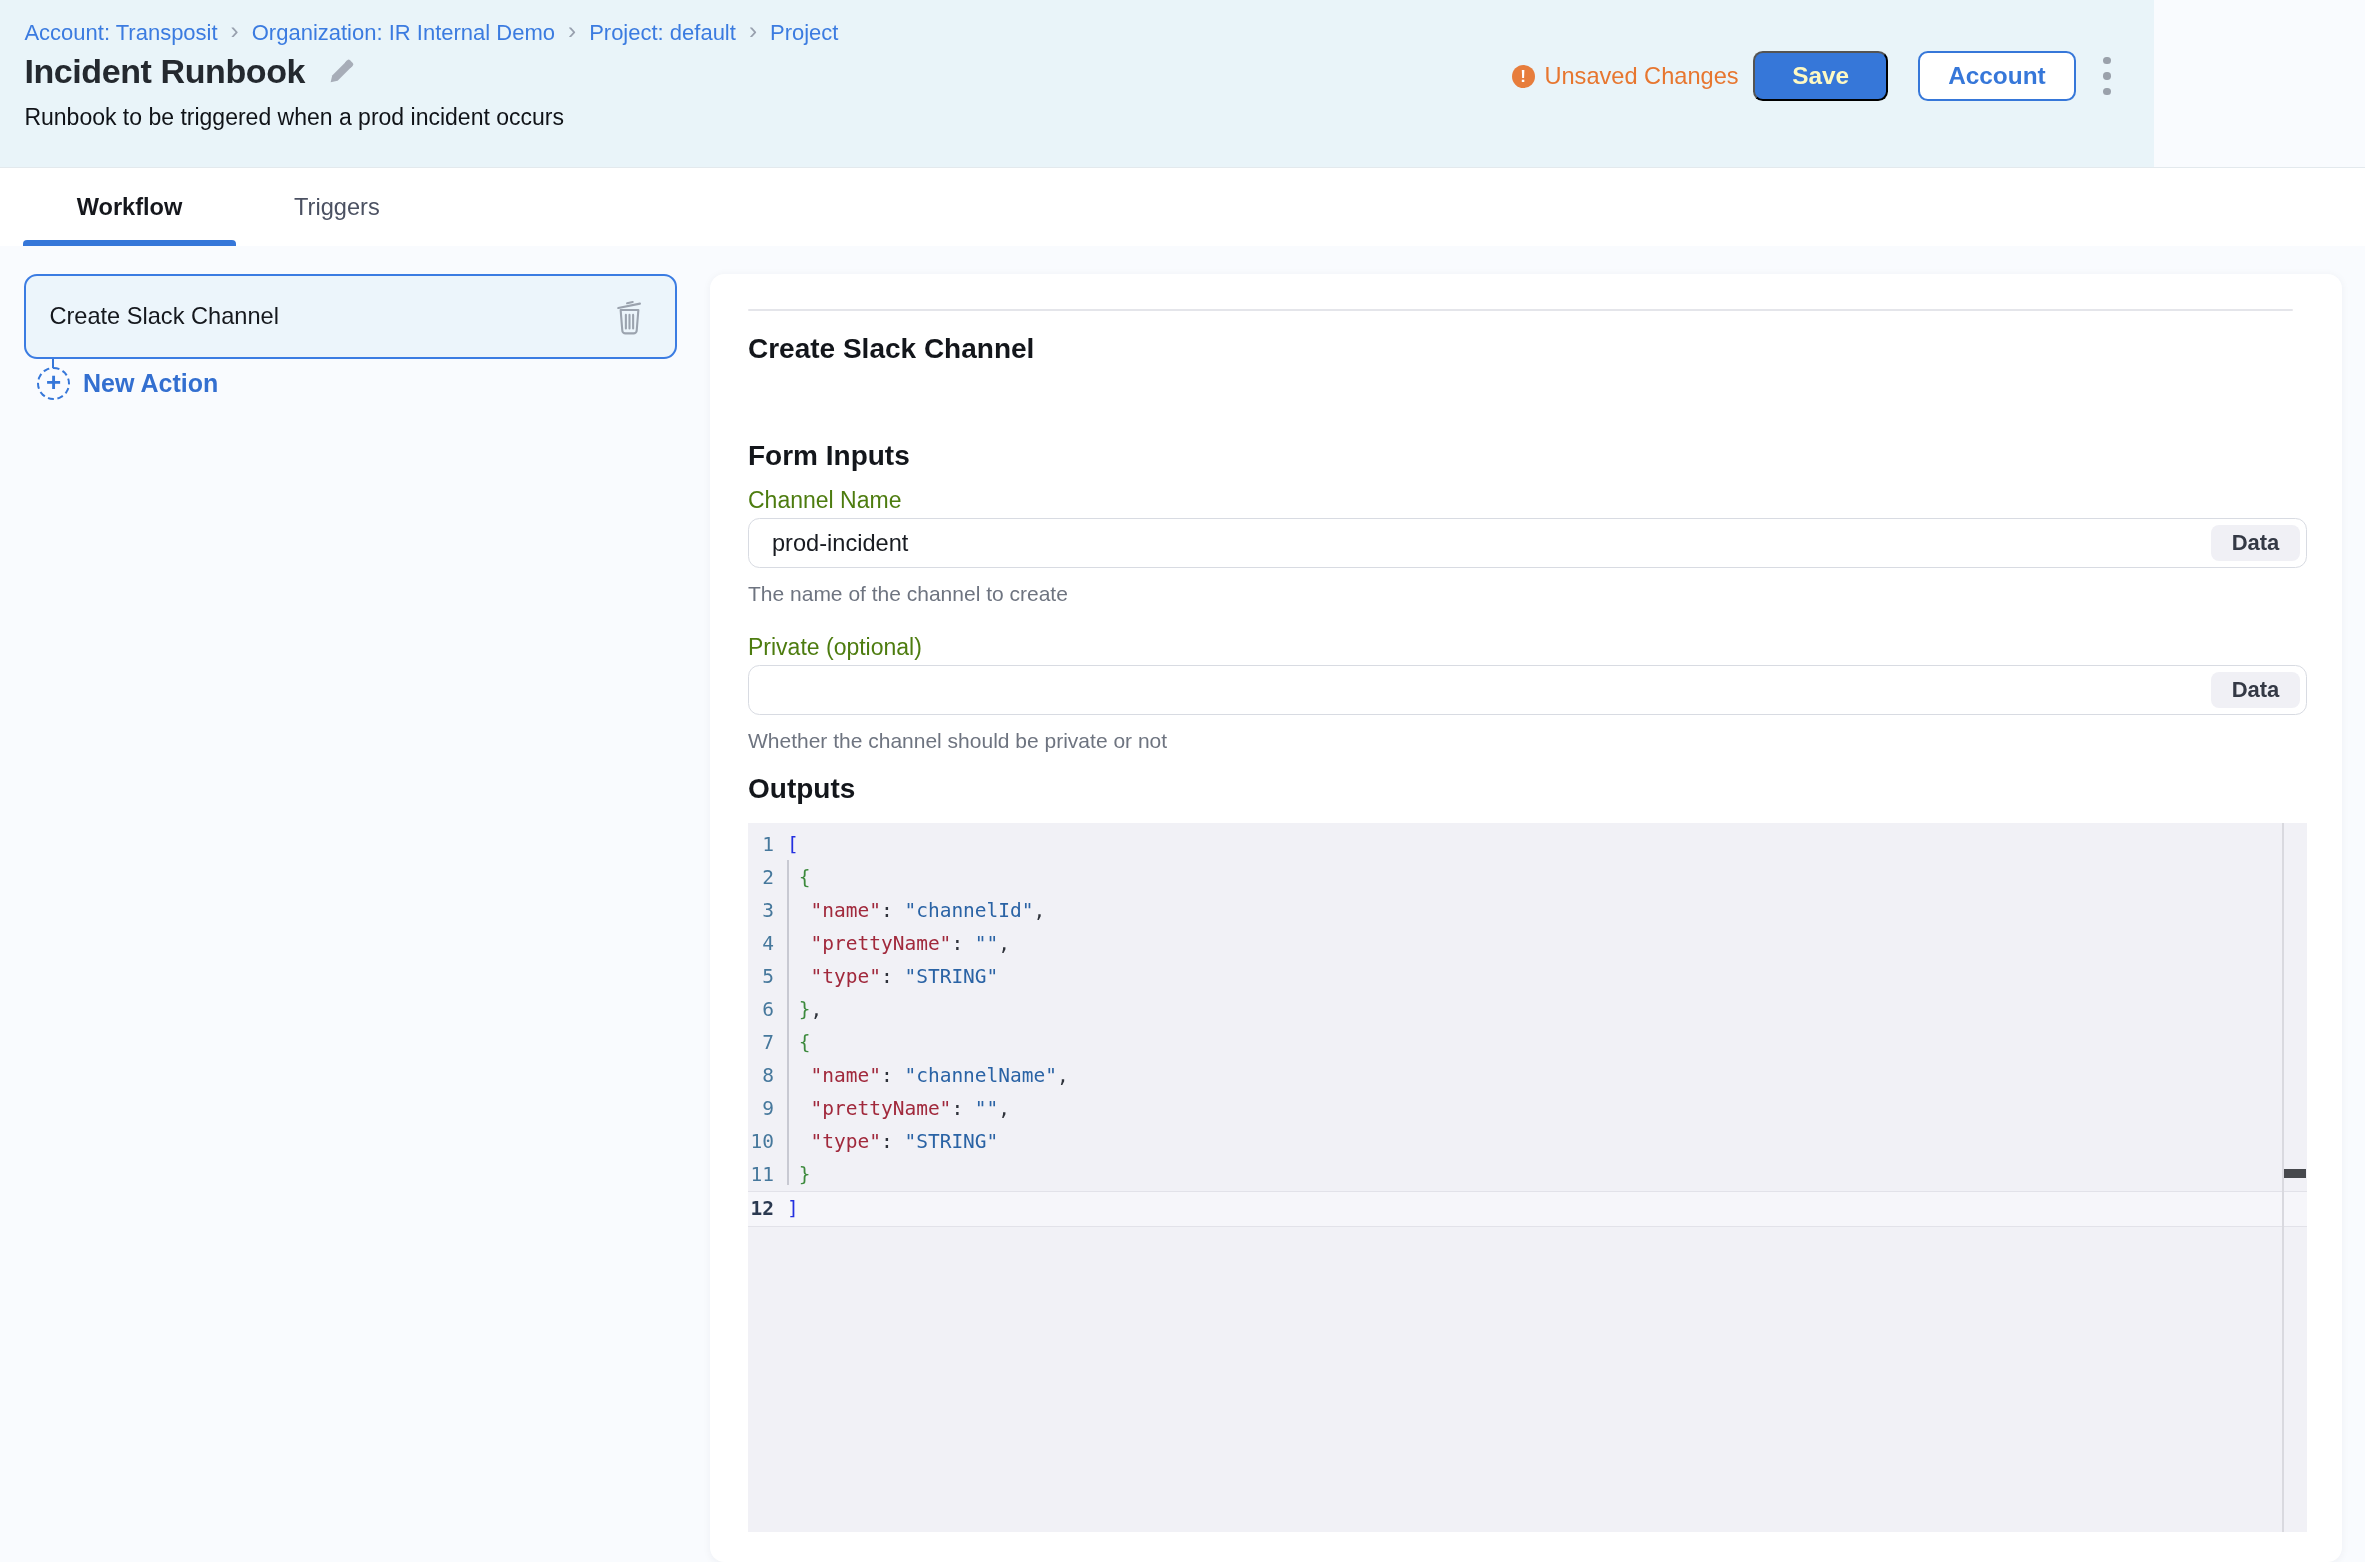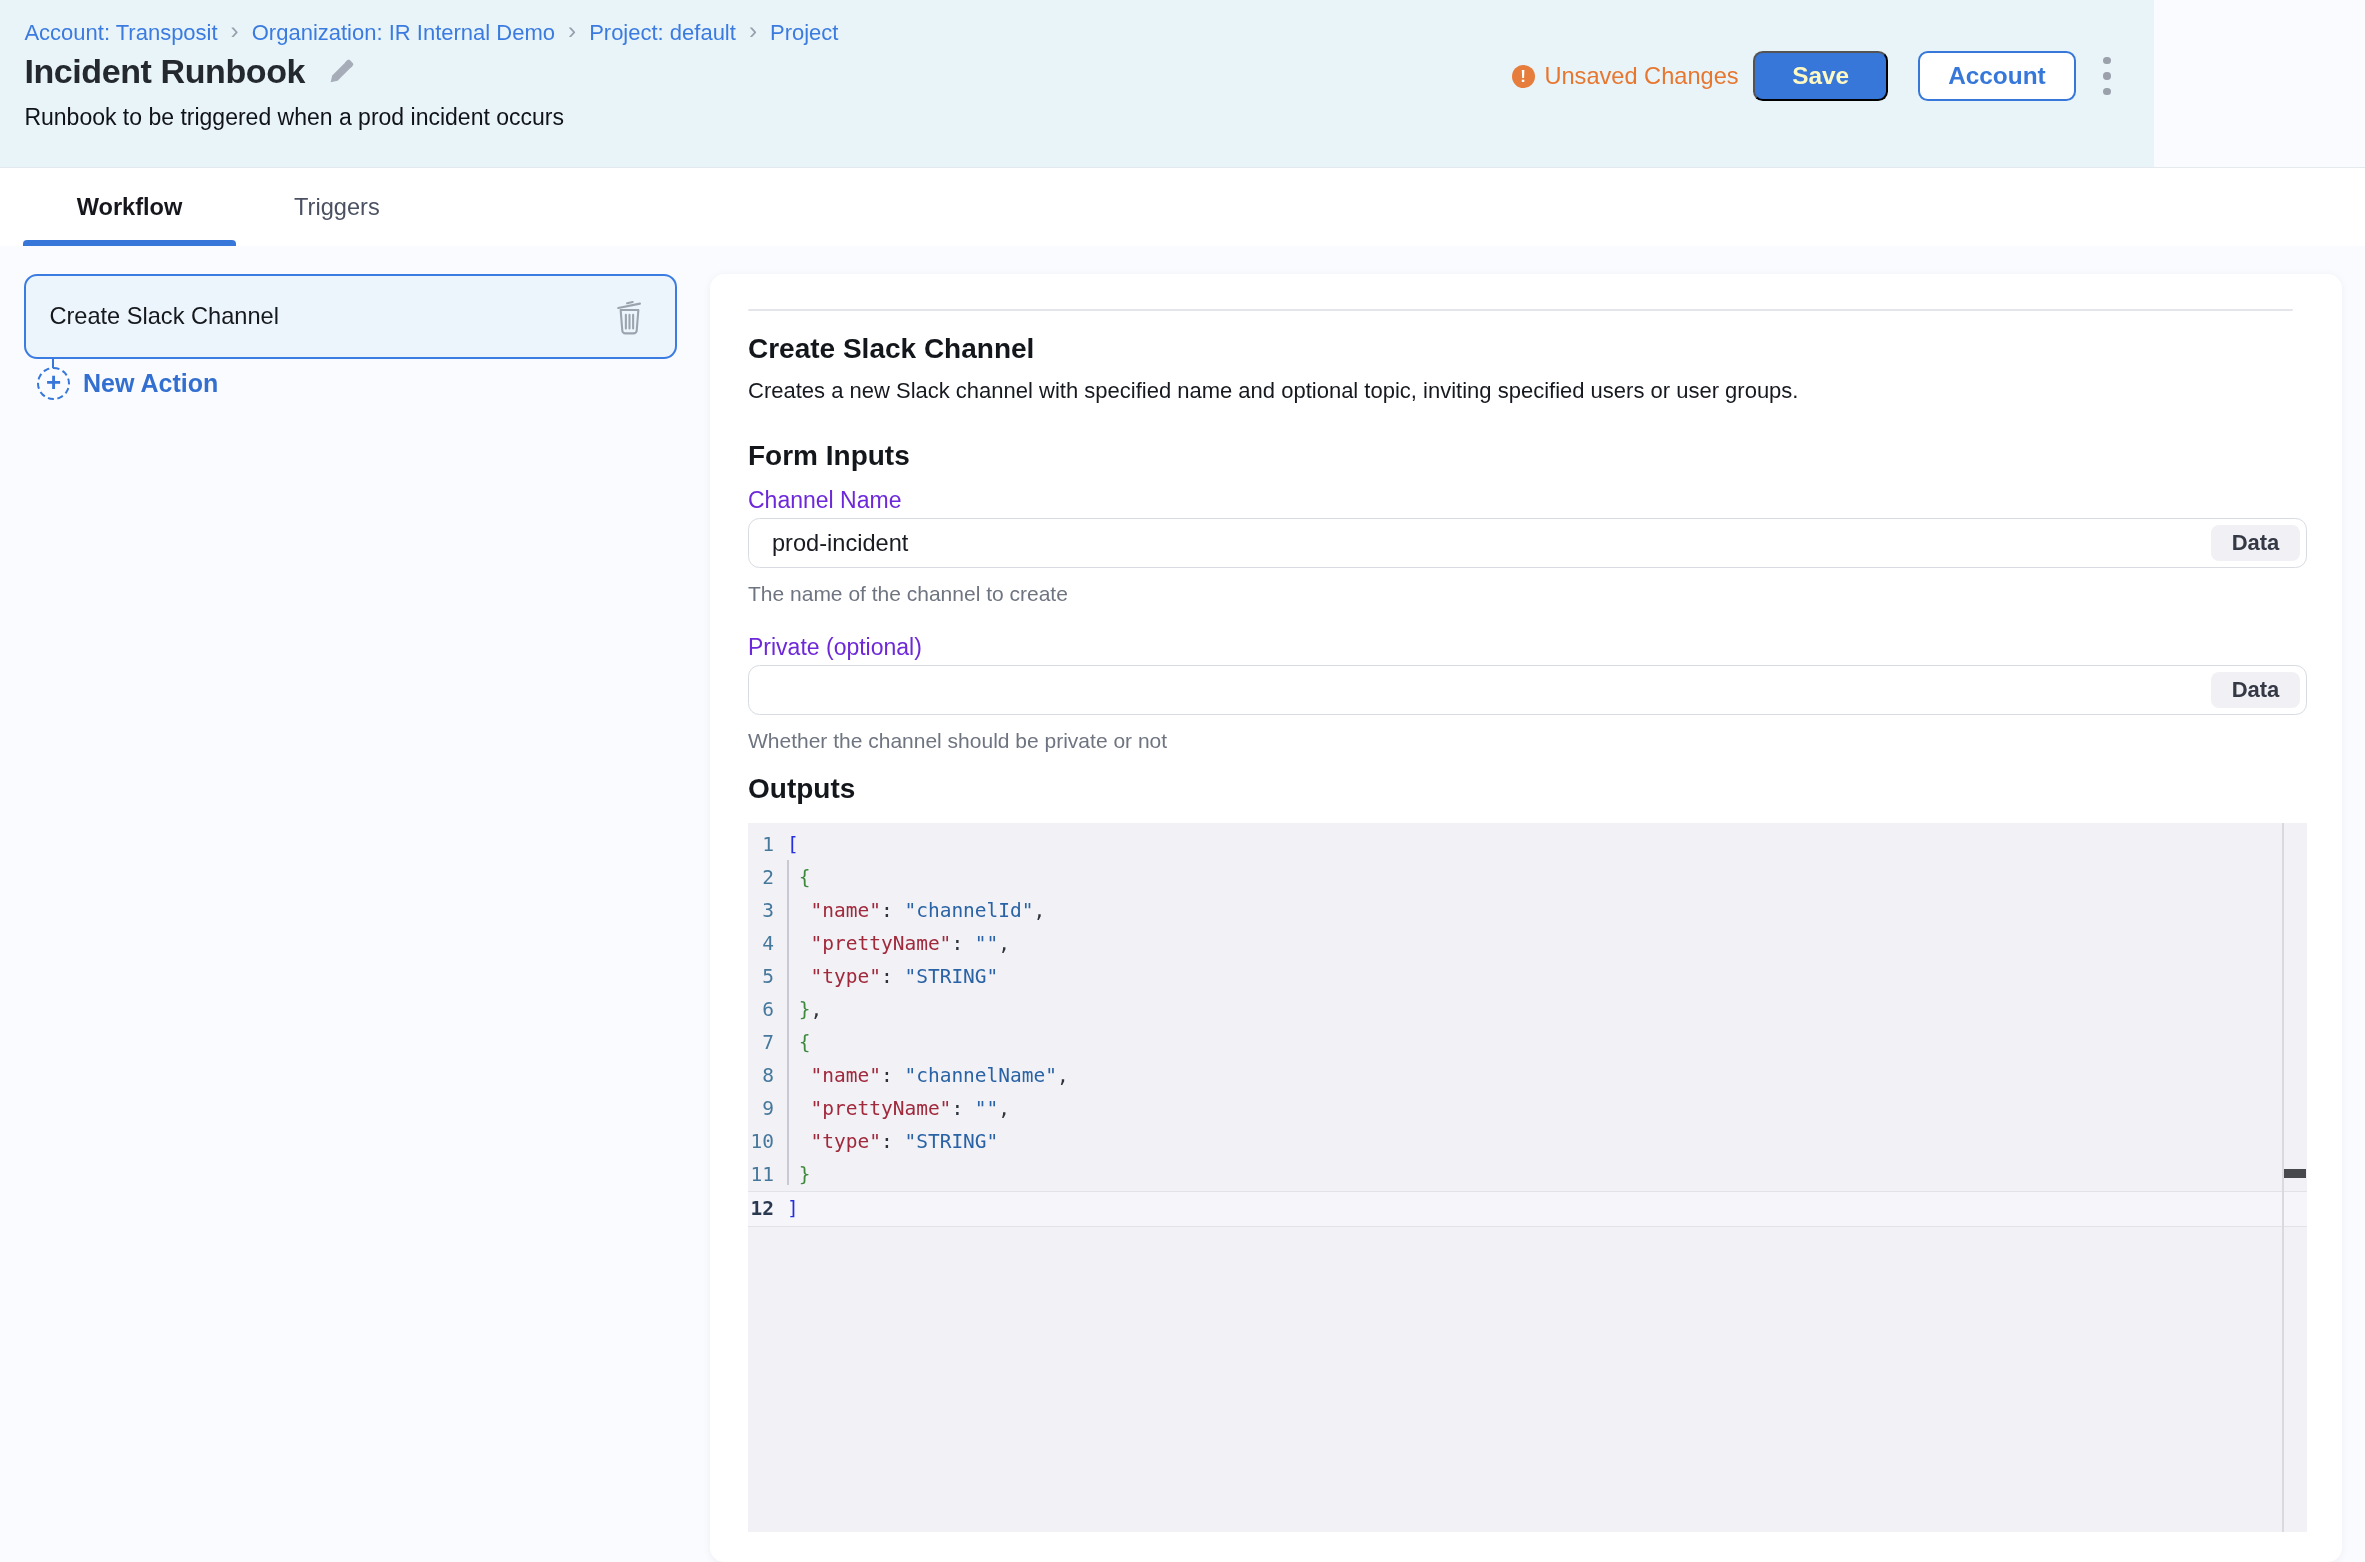--- a/index.html
+++ b/index.html
@@ -60,21 +60,21 @@
   
   .detail-card { position:absolute; left:710px; top:274px; width:1632px; height:1288px; background:#fff;
                  border-radius:14.6px; box-shadow:0 1.6px 8.1px rgba(30,40,60,0.05); }
   .divider { position:absolute; left:38px; top:35px; width:1545px; height:2.4px; background:#e4e5ea; border-radius:1.6px; }
   .h2 { position:absolute; left:38px; font-size:28px; font-weight:bold; color:#13161b; }
   .h2-action { top:59px; }
   .h2-form { top:166px; }
   .h2-outputs { top:499px; }
   .desc { position:absolute; left:38px; top:104px; font-size:22px; color:#16191f; }
 
-  .field-label { position:absolute; left:38px; font-size:23px; color:#6d28d9; }
+  .field-label { position:absolute; left:38px; font-size:23px; color:#4d7c0f; }
   .label-1 { top:213px; }
   .label-2 { top:360px; }
   .text-input { position:absolute; left:38px; width:1559px; height:50px; background:#fff;
                 border:1.6px solid #d8dbe2; border-radius:11.4px; }
   .input-1 { top:244px; }
   .input-2 { top:391px; }
   .text-input input { position:absolute; left:0; top:0; width:100%; height:100%; border:none; outline:none;
                       background:transparent; border-radius:11.4px; padding:0 114px 0 23px; font-size:23.6px;
                       color:#181b21; font-family:"Liberation Sans", sans-serif; }
   .data-btn { position:absolute; right:5.7px; top:5.7px; height:36px; padding:0 21px; background:#f0f0f5;
@@ -171,21 +171,20 @@
 <div class="connector"></div>
 <div class="new-action">
   <span class="plus-circle">+</span>
   <span class="new-action-label">New Action</span>
 </div>
 
 <main class="detail-card">
   <div class="divider"></div>
 
   <h2 class="h2 h2-action">Create Slack Channel</h2>
-  <p class="desc">Creates a new Slack channel with specified name and optional topic, inviting specified users or user groups.</p>
 
   <h2 class="h2 h2-form">Form Inputs</h2>
 
   <div class="field-label label-1">Channel Name</div>
   <div class="text-input input-1">
     <input type="text" value="prod-incident" style="">
     <div class="data-btn">Data</div>
   </div>
   <div class="helper helper-1">The name of the channel to create</div>
 

